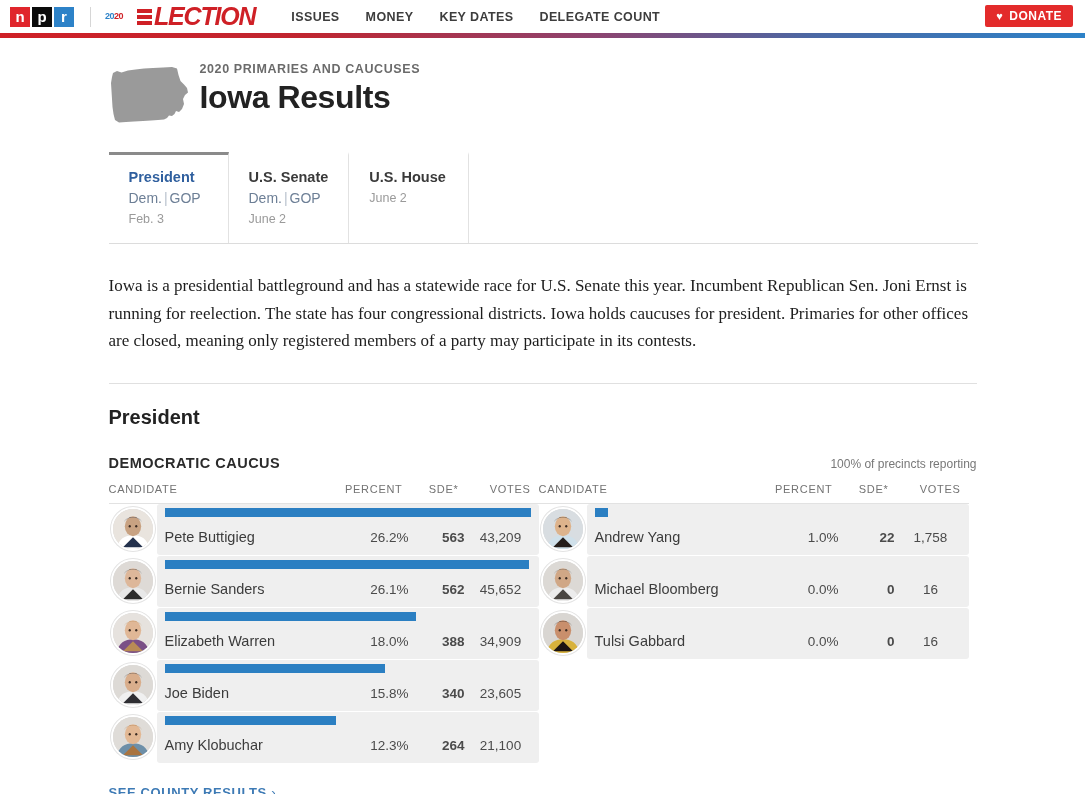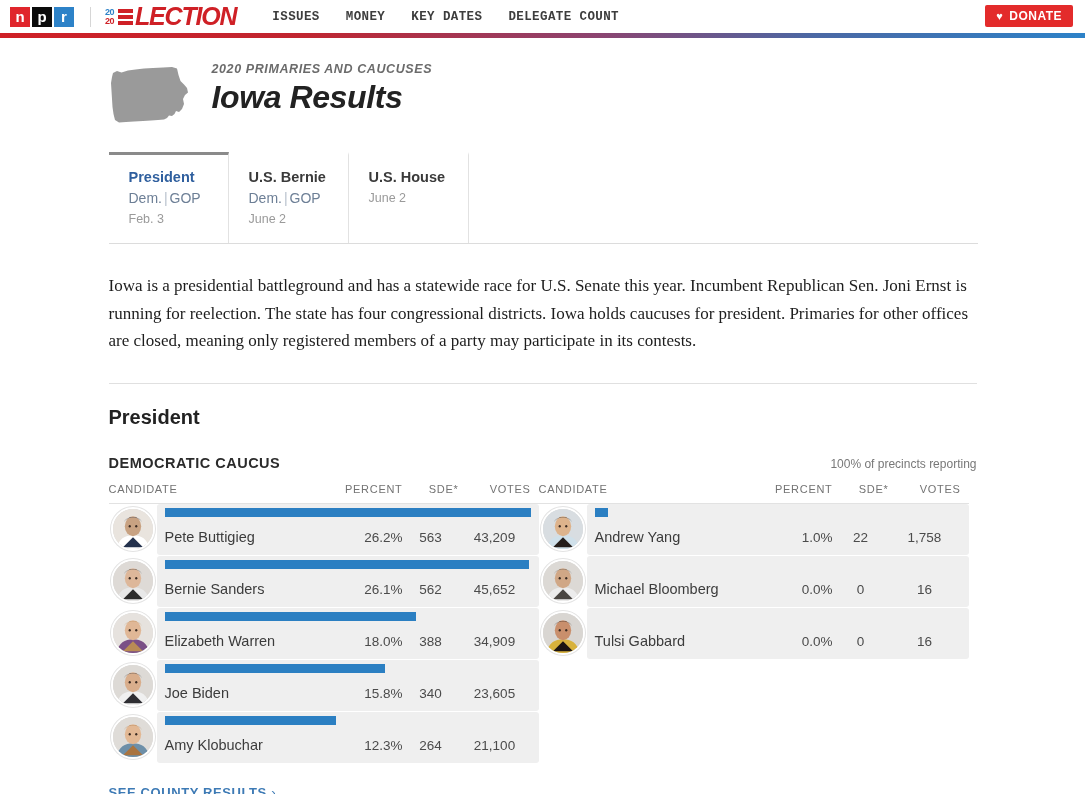--- a/index.html
+++ b/index.html
@@ -33,22 +33,22 @@
   .npr-p { background:#0b0b0b; }
   .npr-r { background:#2d82c8; }
 
   .nav-divider {
     width:1px; height:20px; background:#d6d6d6;
     margin:0 14px 0 14px;
   }
 
   .election-logo { display:flex; align-items:center; gap:3px; }
   .el-2020 {
-    display:flex; flex-direction:column; justify-content:flex-start;
-    line-height:1; margin-right:1px;
+    display:flex; flex-direction:row; justify-content:flex-start;
+    line-height:1; margin-right:11px;
   }
   .el-2020 span {
     font-weight:bold; font-size:9px; letter-spacing:-0.5px;
     font-family:"Liberation Sans", sans-serif;
   }
   .el-20a { color:#2d82c8; }
   .el-20b { color:#cf2026; }
   .el-bars { display:flex; flex-direction:column; gap:2px; justify-content:center; }
   .el-bars i { display:block; width:15px; height:4px; background:#cf2026; }
   .el-word {
@@ -57,21 +57,20 @@
     font-size:25px; letter-spacing:-1.2px;
     color:#cf2026; line-height:1;
     margin-left:-1px;
   }
 
   .nav-links { display:flex; align-items:center; gap:26px; margin-left:36px; }
   .nav-link {
     font-size:12.5px; font-weight:bold; letter-spacing:0.4px;
     color:#3d3d3d; text-decoration:none; cursor:pointer;
     white-space:nowrap;
-    font-family:Liberation Mono, monospace;
   }
 
   .donate-btn {
     position:absolute; right:12px; top:5px;
     background:#e32b2b; color:#ffffff;
     border:none; border-radius:2px;
     height:22px; padding:0 11px;
     display:flex; align-items:center; gap:6px;
     font-size:12px; font-weight:bold; letter-spacing:0.5px;
     cursor:pointer;
@@ -81,21 +80,21 @@
 
   .nav-rule {
     height:5px;
     background:linear-gradient(to right, #cf2026 0%, #c02530 28%, #8c4470 55%, #4b68a4 75%, #2d82c8 100%);
   }
 
   
   .page { padding:0 0 0 0; }
   .wrap { width:870px; margin:0 auto; padding-left:0; }
 
-  .hero { display:flex; align-items:flex-start; padding-top:22px; gap:22px;font-style:italic; }
+  .hero { display:flex; align-items:flex-start; padding-top:22px; gap:10px; }
   .state-shape { width:82px; height:62px; flex:0 0 82px; margin-top:4px; }
   .hero-text { padding-top:2px; }
   .kicker {
     font-size:12.5px; font-weight:bold; letter-spacing:0.6px;
     color:#6b6b6b; margin:0 0 4px 0;
   }
   .title {
     font-size:32px; font-weight:bold; color:#222222;
     margin:0; letter-spacing:-0.4px; line-height:1.12;
   }
@@ -188,26 +187,26 @@
     border:2px solid #ffffff;
     box-shadow:0 0 0 1px #e3e3e3;
     overflow:hidden;
     background:#d9d9d9;
   }
   .avatar svg { display:block; width:100%; height:100%; }
 
   .rowcontent {
     position:relative; z-index:2;
     display:flex; align-items:center;
-    flex:1; padding:16px 8px 0 10px;
+    flex:1; padding:16px 2px 0 10px;
   }
   .cand-name { flex:1; font-size:14.5px; color:#3c3c3c; }
   .cell { color:#4b4b4b; font-size:13.5px; }
   .c-pct  { width:74px; text-align:right; }
-  .c-sde  { width:56px; text-align:center; }
+  .c-sde  { width:56px; text-align:right;font-weight:bold; }
   .c-vote { width:72px; text-align:center; }
 
   .county-link {
     display:inline-block; margin:22px 0 0 1px;
     font-size:13px; font-weight:bold; letter-spacing:0.6px;
     color:#3d7ab5; text-decoration:none; cursor:pointer;
   }
   .chev { font-weight:normal; }
 </style>
 </head>
@@ -272,21 +271,21 @@
     
     <div class="tabs">
       <div class="tab active">
         <div class="tab-name">President</div>
         <div class="tab-parties">
           <span>Dem.</span><span class="sep">|</span><span>GOP</span>
         </div>
         <div class="tab-date">Feb. 3</div>
       </div>
       <div class="tab">
-        <div class="tab-name">U.S. Bernie</div>
+        <div class="tab-name">U.S. Senate</div>
         <div class="tab-parties">
           <span>Dem.</span><span class="sep">|</span><span>GOP</span>
         </div>
         <div class="tab-date">June 2</div>
       </div>
       <div class="tab">
         <div class="tab-name">U.S. House</div>
         <div class="tab-date">June 2</div>
       </div>
     </div>

